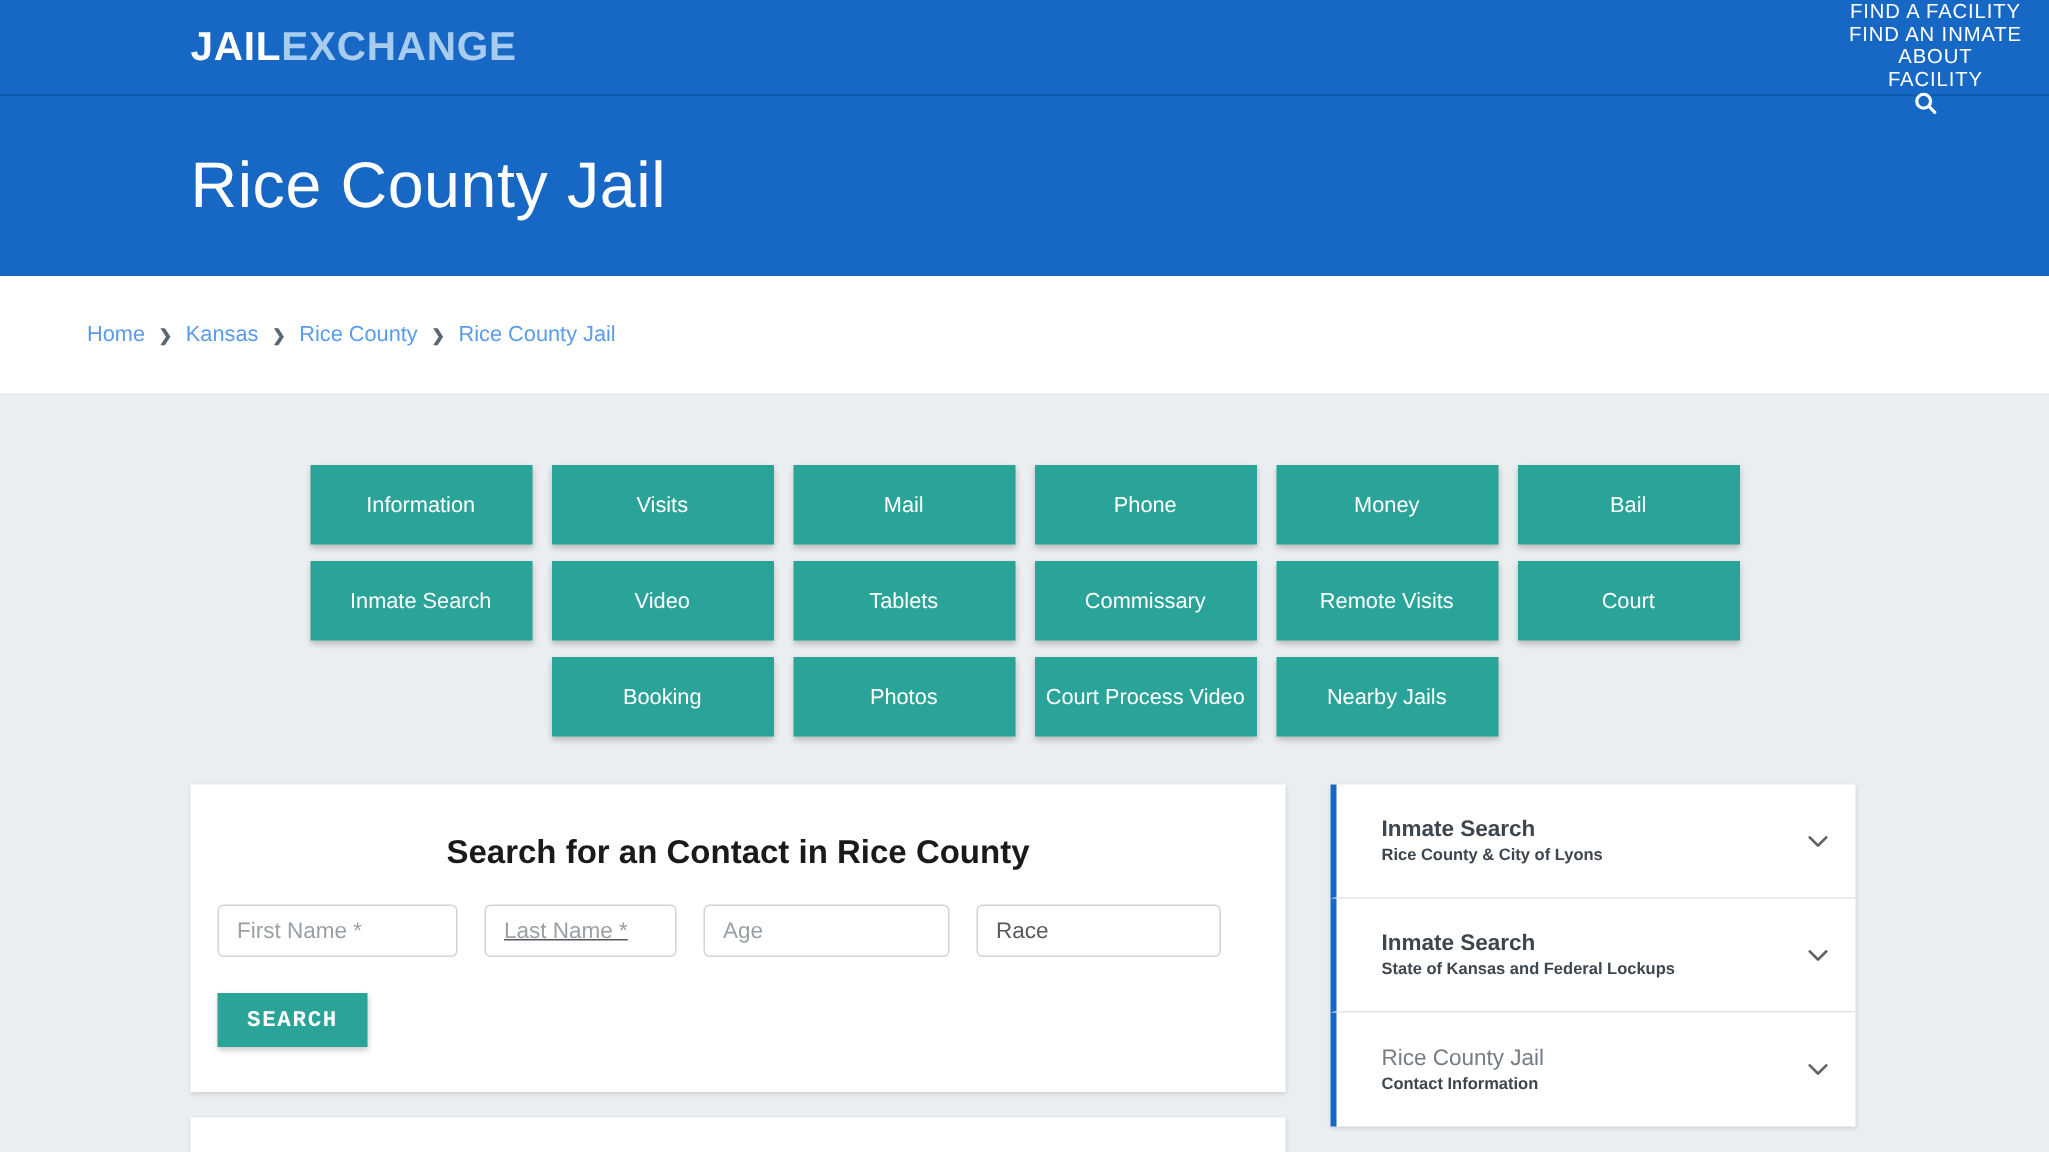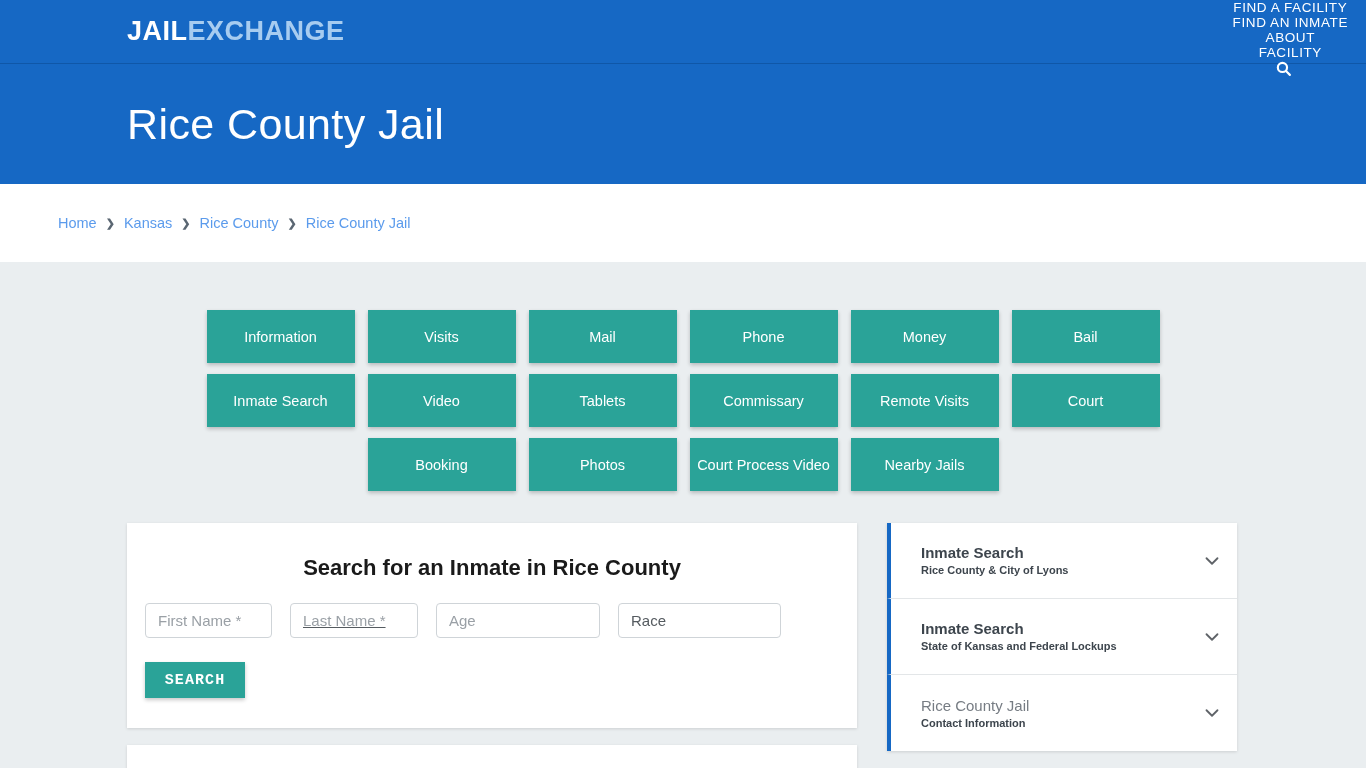--- a/index.html
+++ b/index.html
@@ -173,21 +173,21 @@
     border: 1px solid #cfd4d8;
     border-radius: 4px;
     padding: 0 12px;
     font-size: 15px;
     color: #555b60;
     font-family: "Liberation Sans", sans-serif;
     background: #ffffff;
     outline: none;
   }
   .formrow input::placeholder { color: #9aa0a6; }
-  .f-first { width: 127px; }
+  .f-first { width: 160px; }
   .f-last  { width: 128px; text-decoration: underline; }
   .f-age   { width: 164px; }
   .f-race  { width: 163px; appearance: none;
              background-image:
                linear-gradient(45deg, transparent 50%, #5f6368 50%),
                linear-gradient(135deg, #5f6368 50%, transparent 50%);
              background-position: calc(100% - 18px) 15px, calc(100% - 12px) 15px;
              background-size: 6px 6px, 6px 6px;
              background-repeat: no-repeat; }
 
@@ -305,21 +305,21 @@
 
     <div class="navbtn">Court Process Video</div>
     <div class="navbtn">Nearby Jails</div>
   </div>
 
   <div class="content">
 
     <div class="colmain">
 
       <div class="card searchcard">
-        <h2>Search for an Inmate in Rice County</h2>
+        <h2>Search for an Contact in Rice County</h2>
 
         <div class="formrow">
           <input type="text" class="f-first" placeholder="First Name *" style="">
           <input type="text" class="f-last" placeholder="Last Name *" style="">
           <input type="text" class="f-age" placeholder="Age" style="">
           <select class="f-race">
             <option>Race</option>
           </select>
         </div>
 

